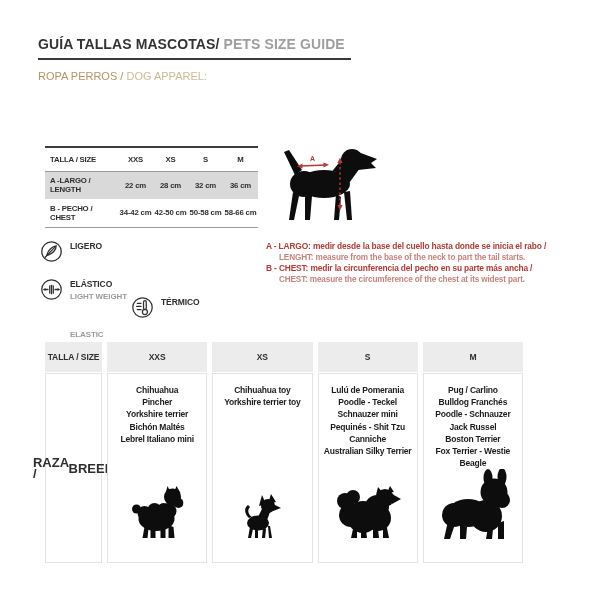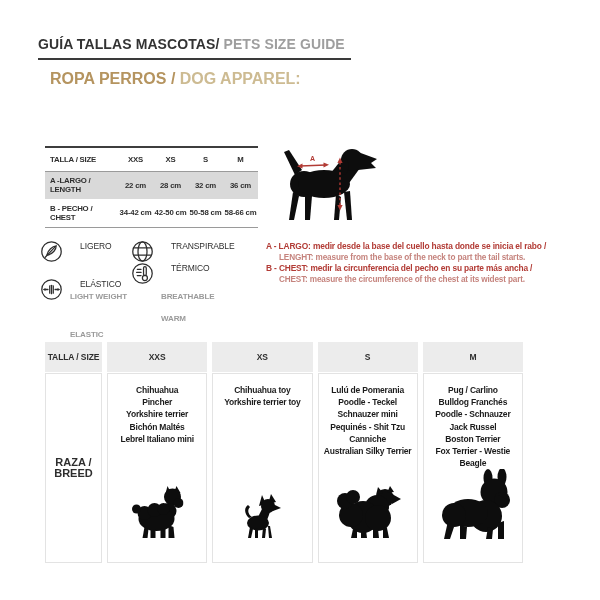--- a/index.html
+++ b/index.html
@@ -4,21 +4,21 @@
 <style>
   html,body { margin:0; padding:0; background:#fff; }
   .page { position:relative; width:600px; height:600px; background:#ffffff; overflow:hidden;
           font-family:"Liberation Sans", sans-serif; color:#2e2e2e; }
 
   
   .title { position:absolute; left:38px; top:36px; font-size:14px; font-weight:bold;
            letter-spacing:0.1px; color:#333; border-bottom:2px solid #3a3a3a;
            padding-bottom:6px; padding-right:6px; white-space:pre; }
   .title .en { color:#9e9e9e; }
-  .subtitle { position:absolute; left:50px; top:70px; font-size:16px; font-weight:bold;
+  .subtitle { position:absolute; left:38px; top:70px; font-size:11px; font-weight:normal;
               color:#b5945f; white-space:pre; }
   .subtitle .en { color:#cdbb92; }
 
   .category-box { position:absolute; left:38px; top:104px; width:188px;
                   background:#b5945f; color:#fff; padding:3px 7px 4px; }
   .category-box .es { font-size:9.5px; font-weight:bold; letter-spacing:-0.1px; }
   .category-box .en { font-size:9px; font-weight:bold; color:rgba(255,255,255,0.72); letter-spacing:-0.1px; }
 
   
   .size-table { position:absolute; left:45px; top:146px; border-collapse:collapse;
@@ -31,41 +31,41 @@
   .size-table .col-label { width:68px; text-align:left; padding-left:5px; }
   .size-table .col-val { width:35px; }
 
   
   .diagram { position:absolute; left:280px; top:144px; }
   .diagram text { font-family:"Liberation Sans", sans-serif; }
 
   
   .feature { position:absolute; display:flex; align-items:flex-start; gap:7px; }
   .feature svg { flex:0 0 auto; }
-  .feature .es { font-size:8.5px; font-weight:normal; color:#2e2e2e; line-height:9.5px; margin-top:2px; letter-spacing:-0.1px;margin-left:10px; }
+  .feature .es { font-size:8.5px; font-weight:bold; color:#2e2e2e; line-height:9.5px; margin-top:2px; letter-spacing:-0.1px; }
   .feature .en { font-size:8px; font-weight:bold; color:#9a9a9a; line-height:9.5px; letter-spacing:-0.1px;margin-top:40px; }
   .f1 { left:40px; top:240px; } .f2 { left:131px; top:240px; }
-  .f3 { left:40px; top:278px; } .f4 { left:131px; top:262px;justify-content:center; }
+  .f3 { left:40px; top:278px; } .f4 { left:131px; top:296px;justify-content:center; }
   .icn { stroke:#2e2e2e; fill:none; stroke-width:1.2; stroke-linecap:round; }
 
   
   .notes { position:absolute; left:266px; top:241px; width:322px; }
   .note-es { font-size:8.4px; font-weight:bold; color:#b23b35; line-height:11px; letter-spacing:-0.15px; }
   .note-en { font-size:8.2px; font-weight:bold; color:#c5837d; line-height:11px; padding-left:13px; letter-spacing:-0.15px; }
 
   
   .breed-table { position:absolute; left:45px; top:342px; width:478px; }
   .bt-header { display:flex; gap:5px; }
   .bt-h { background:#ececec; height:30px; display:flex; align-items:center; justify-content:center;
           font-size:8.5px; font-weight:bold; color:#2e2e2e; letter-spacing:-0.1px; }
   .bt-body { display:flex; gap:5px; margin-top:1px; height:190px; }
   .bt-cell { background:#fff; border:1px solid #e3e3e3; position:relative; box-sizing:border-box; }
   .w-first { width:57px; flex:0 0 auto; } .w-col { flex:1 1 0; }
-  .raza { display:flex; flex-direction:column; justify-content:center; align-items:center;
-          font-size:11px; font-weight:bold; line-height:11px; }
+  .raza { display:flex; flex-direction:row; justify-content:center; align-items:center;
+          font-size:13px; font-weight:bold; line-height:11px; }
   .breeds { padding-top:10px; text-align:center; font-size:8.5px; font-weight:bold;
             line-height:12.2px; color:#1c1c1c; letter-spacing:-0.2px; }
   .dogsvg { position:absolute; bottom:22px; left:50%; transform:translateX(-50%); }
   .dogfill { fill:#0d0d0d; stroke:none; }
 </style>
 </head>
 <body>
 
 <div class="page">
 
@@ -132,32 +132,20 @@
       <circle cx="11" cy="11" r="9.3"></circle>
       <path d="M6.5,14.5 C7.5,9.5 12,6 15.5,5.5 C15.5,9 12.5,13 7.5,14.5 Z"></path>
       <line x1="5" y1="16.5" x2="14" y2="7"></line>
     </svg>
     <div>
       <div class="es">LIGERO</div>
       <div class="en">LIGHT WEIGHT</div>
     </div>
   </div>
 
-  <div class="feature f2">
-    <svg width="23" height="23" viewBox="0 0 22 22" class="icn">
-      <circle cx="11" cy="11" r="9.3"></circle>
-      <ellipse cx="11" cy="11" rx="4.3" ry="9.3"></ellipse>
-      <line x1="2.7" y1="7.6" x2="19.3" y2="7.6"></line>
-      <line x1="2.7" y1="14.4" x2="19.3" y2="14.4"></line>
-    </svg>
-    <div>
-      <div class="es">TRANSPIRABLE</div>
-      <div class="en">BREATHABLE</div>
-    </div>
-  </div>
 
   <div class="feature f3">
     <svg width="23" height="23" viewBox="0 0 22 22" class="icn">
       <circle cx="11" cy="11" r="9.3"></circle>
       <line x1="9.3" y1="7.5" x2="9.3" y2="14.5"></line>
       <line x1="11" y1="7" x2="11" y2="15"></line>
       <line x1="12.7" y1="7.5" x2="12.7" y2="14.5"></line>
       <line x1="7.6" y1="11" x2="4.8" y2="11"></line>
       <polygon points="5.2,9.6 2.6,11 5.2,12.4" fill="#2e2e2e" stroke="none"></polygon>
       <line x1="14.4" y1="11" x2="17.2" y2="11"></line>

